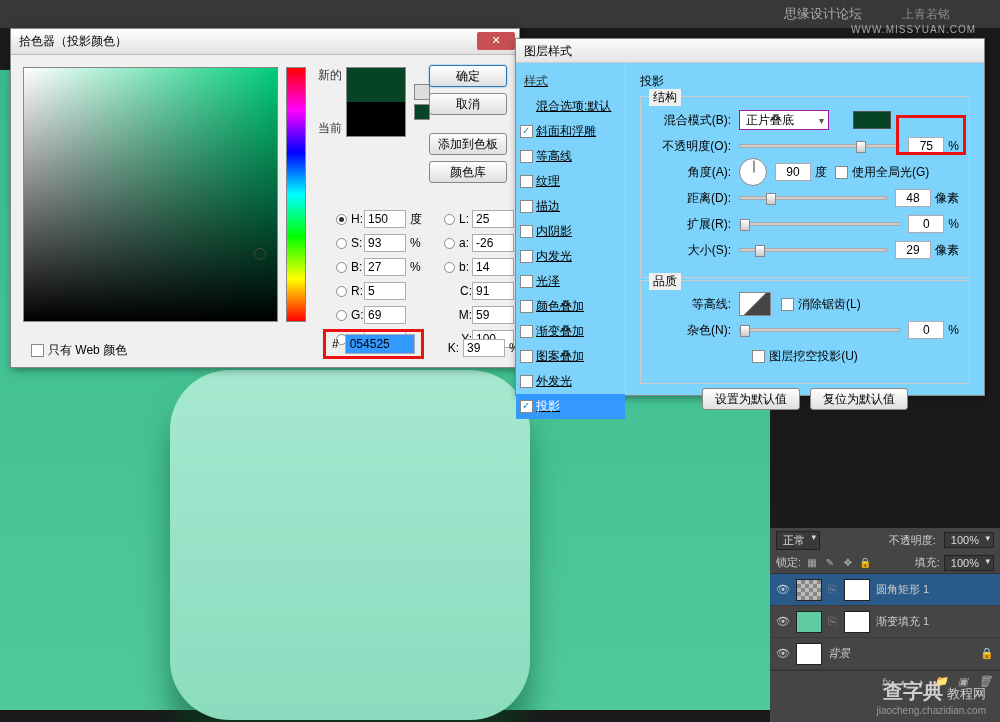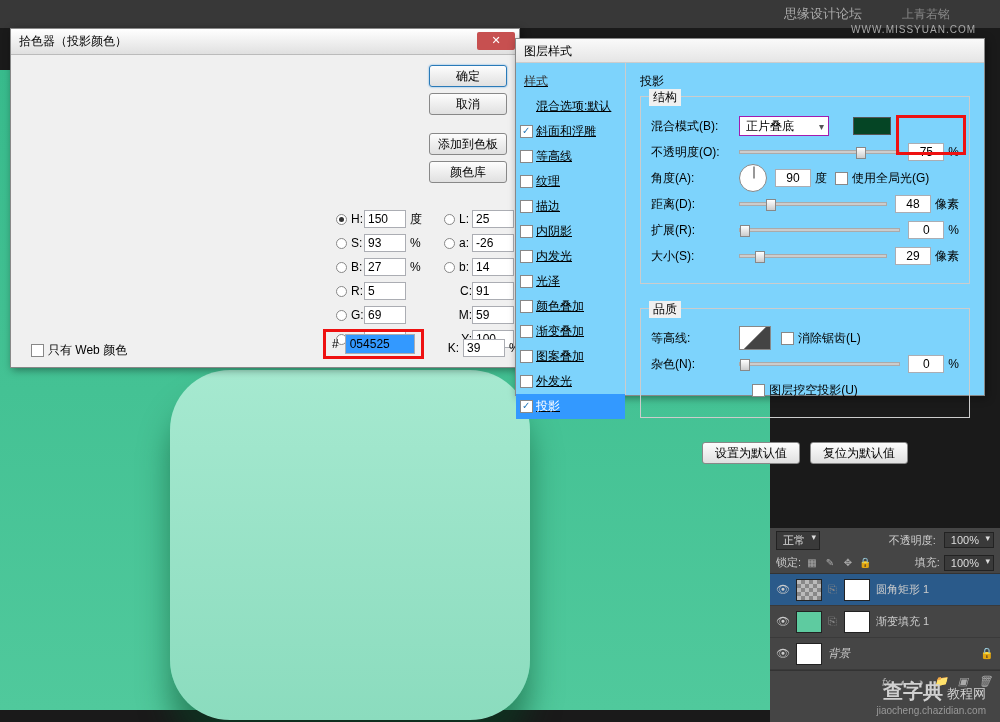--- a/index.html
+++ b/index.html
@@ -51,24 +51,24 @@
 .layer-style { position:absolute; top: 38px; left: 515px; width: 470px; height: 358px; background:#7dd3fc; border:1px solid #888; box-shadow:2px 2px 8px rgba(0,0,0,0.4); font-size:12px; }
 .ls-title { height:24px; padding-left:8px; line-height:24px; border-bottom:1px solid #ccc; background:linear-gradient(#fafafa,#e5e5e5); }
 .ls-body { display:flex; height:calc(100% - 24px); }
 .ls-left { width:110px; border-right:1px solid #ccc; padding-top:6px;text-decoration:underline; }
 .ls-left-head { padding:4px 8px; color:#333; }
 .ls-item { padding:4px 8px 4px 20px; display:flex; align-items:center; position:relative; }
 .ls-item .chk { position:absolute; left:4px; }
 .ls-item.chk-on .chk::after { content:"✓"; font-size:10px; color:#2a7ab8; position:relative; top:-3px; left:1px; }
 .ls-item.sel { background:#3399ff; color:#fff; }
 .ls-main { flex:1; padding:10px 14px; }
-.fieldset { border:1px solid #ccc; padding:16px 10px 14px 10px; margin-bottom:24px; position:relative; }
+.fieldset { border:1px solid #ccc; padding:10px 10px 14px 10px; margin-bottom:2px; position:relative; }
 .fs-legend { position:absolute; top:-8px; left:8px; background:#f0f0f0; padding:0 4px; font-size:12px; }
 .fs-row { display:flex; align-items:center; height:26px; }
-.fs-label { width:80px; text-align:left; margin-right:8px; }
+.fs-label { width:80px; text-align:right; margin-right:8px; }
 .dd { height:20px; border:1px solid #a21caf; background:#fff; padding:0 18px 0 6px; line-height:18px; position:relative; min-width:90px; }
 .dd::after { content:"▾"; position:absolute; right:4px; top:1px; font-size:10px; color:#555; }
 .color-sw { width:38px; height:18px; background:#054525; border:1px solid #555; margin-left:24px; }
 .red-box { position:absolute; top:76px; right:18px; width:70px; height:40px; border:3px solid #e11; pointer-events:none; }
 .slider { flex:1; display:flex; align-items:center; margin-right:8px; }
 .slider-track { flex:1; height:4px; background:#ccc; border:1px solid #aaa; position:relative; }
 .slider-thumb { position:absolute; top:-4px; width:10px; height:12px; background:linear-gradient(#fff,#ccc); border:1px solid #888; }
 .sm-num { width:36px; height:18px; border:1px solid #abadb3; background:#fff; text-align:center; font-size:12px; line-height:16px; }
 .angle-ctrl { width:28px; height:28px; border:1px solid #888; border-radius:50%; background:#fff; position:relative; margin-right:8px; }
 .angle-ctrl::after { content:""; position:absolute; top:13px; left:14px; width:12px; height:1px; background:#333; transform:rotate(-90deg); transform-origin:left; }
@@ -112,20 +112,42 @@
 
 <div class="canvas-area">
   <div class="rounded-shape"></div>
 </div>
 
 <div class="color-picker">
   <div class="cp-title">
     <span>拾色器（投影颜色）</span>
     <div class="cp-close">✕</div>
   </div>
+  <div class="cp-body">
+    <div class="color-field">
+      <div class="cf-marker"></div>
+    </div>
+    <div class="hue-strip"></div>
+    <div class="cp-right">
+      <div class="new-cur">
+        <div class="nc-labels">
+          <span>新的</span>
+          <span>当前</span>
+        </div>
+        <div class="nc-swatch">
+          <div class="nc-new"></div>
+          <div class="nc-cur"></div>
+        </div>
+        <div>
+          <div class="cube-icon"></div>
+          <div class="mini-sw"></div>
+        </div>
+      </div>
+    </div>
+  </div>
   <div class="cp-buttons">
     <div class="cp-btn primary">确定</div>
     <div class="cp-btn">取消</div>
     <div style="height:6px"></div>
     <div class="cp-btn">添加到色板</div>
     <div class="cp-btn">颜色库</div>
   </div>
 
   <div class="cp-inputs">
     <div class="cp-row">

